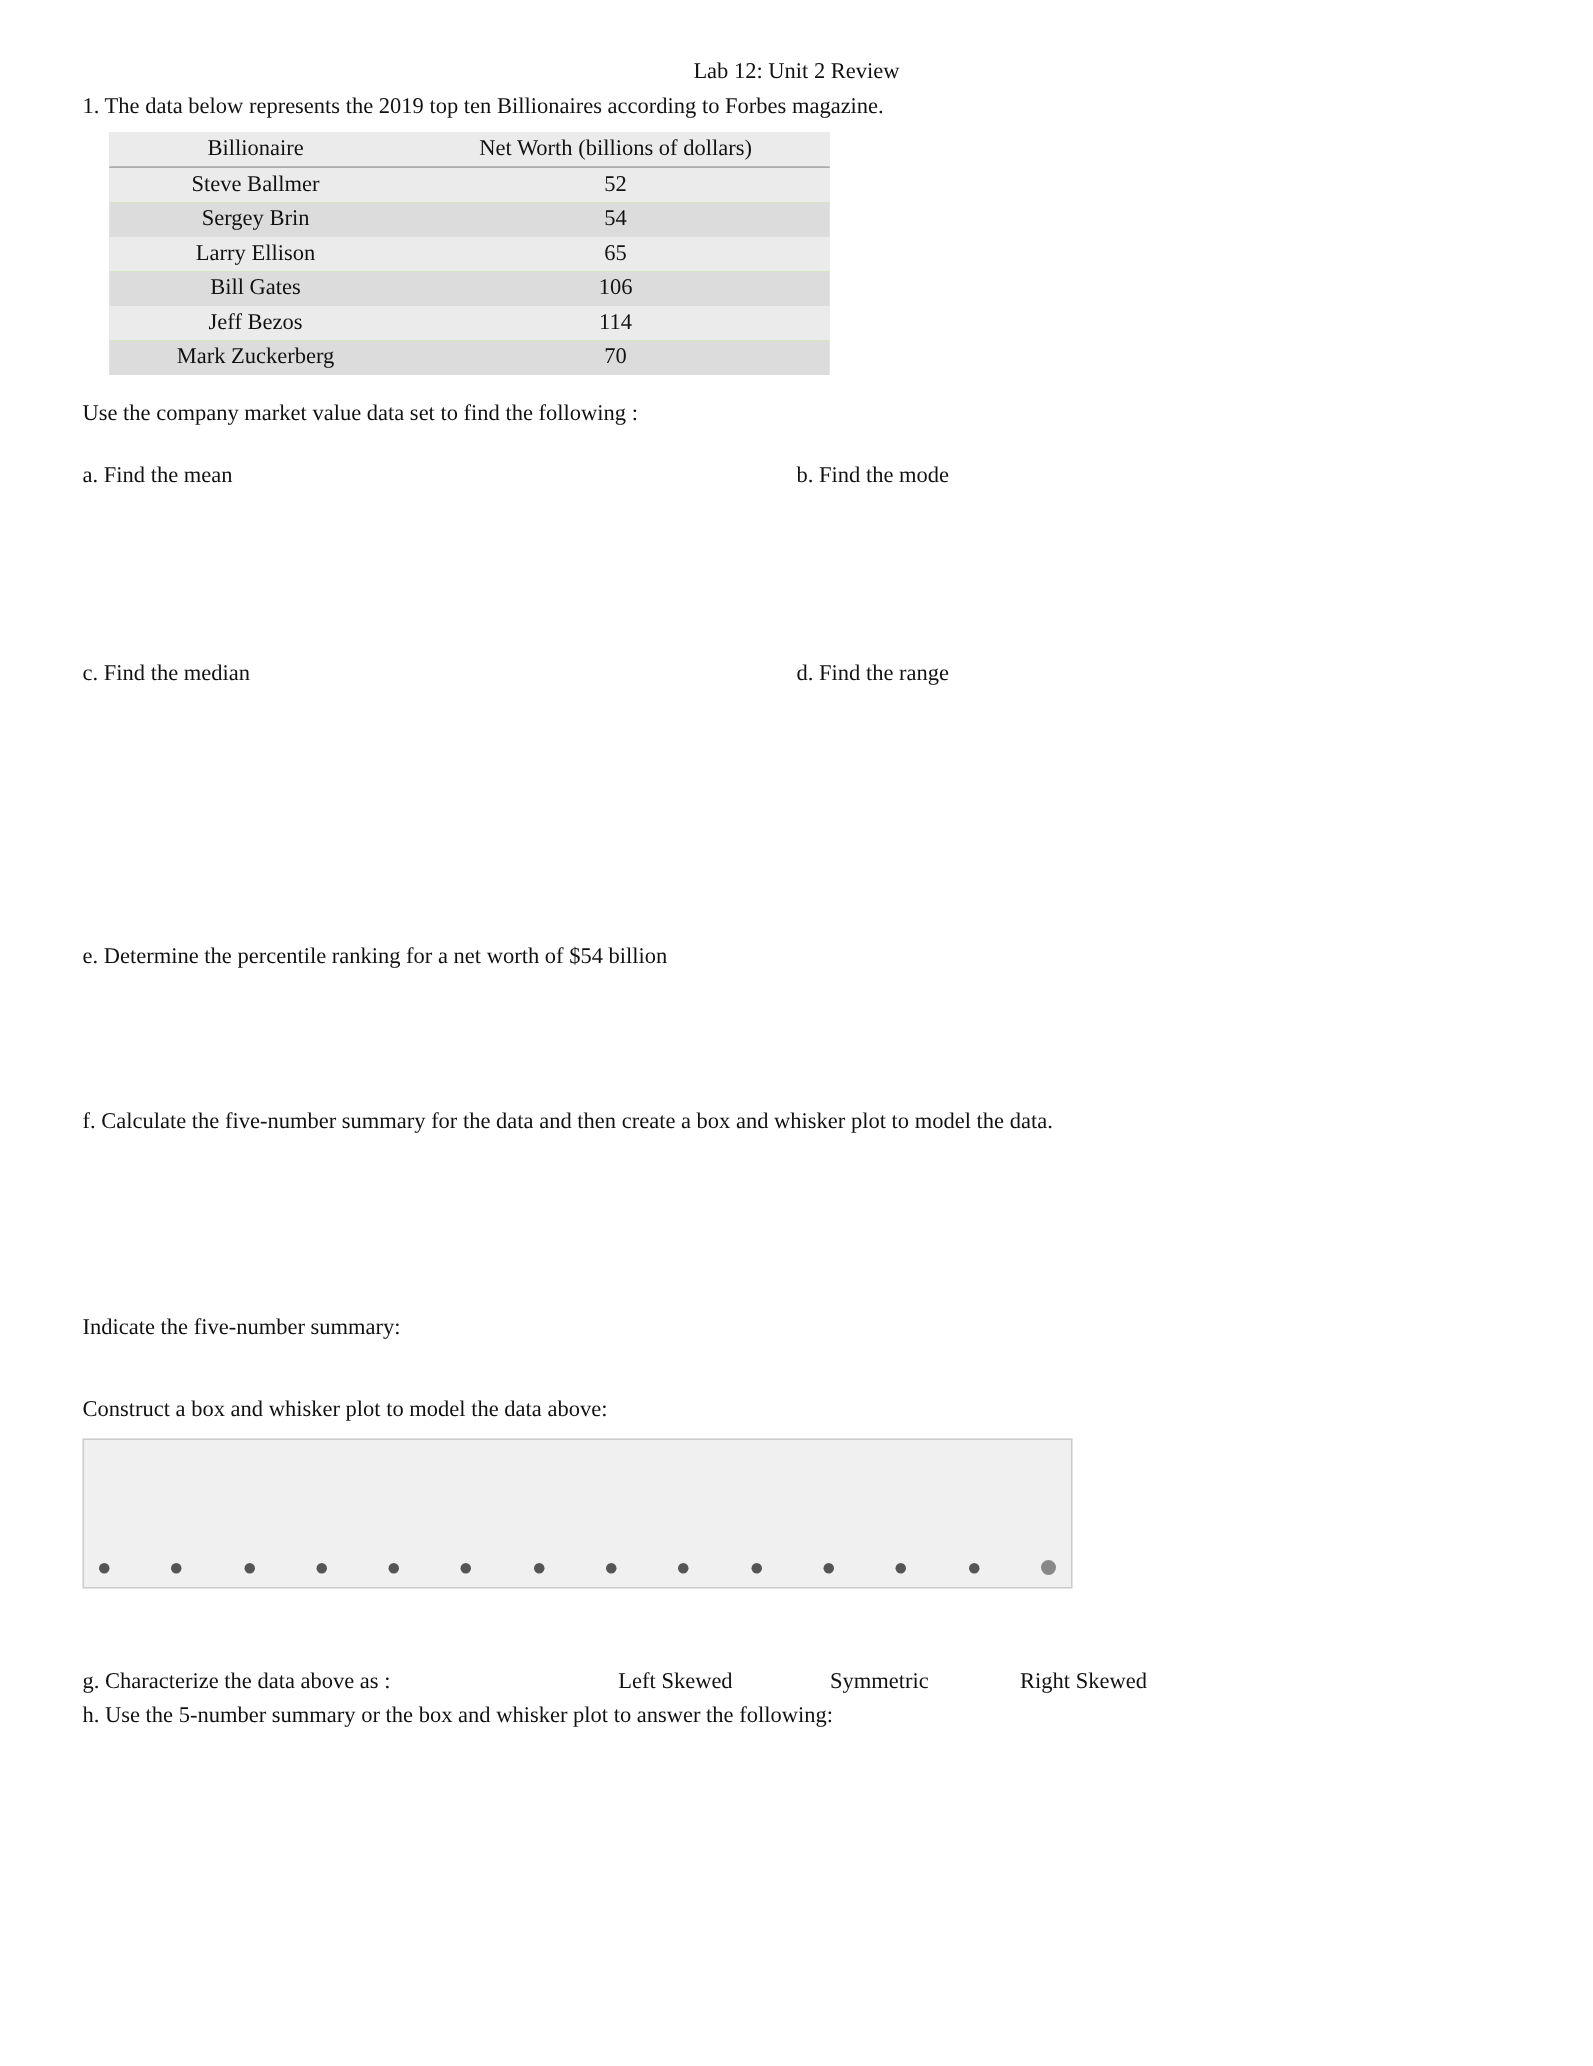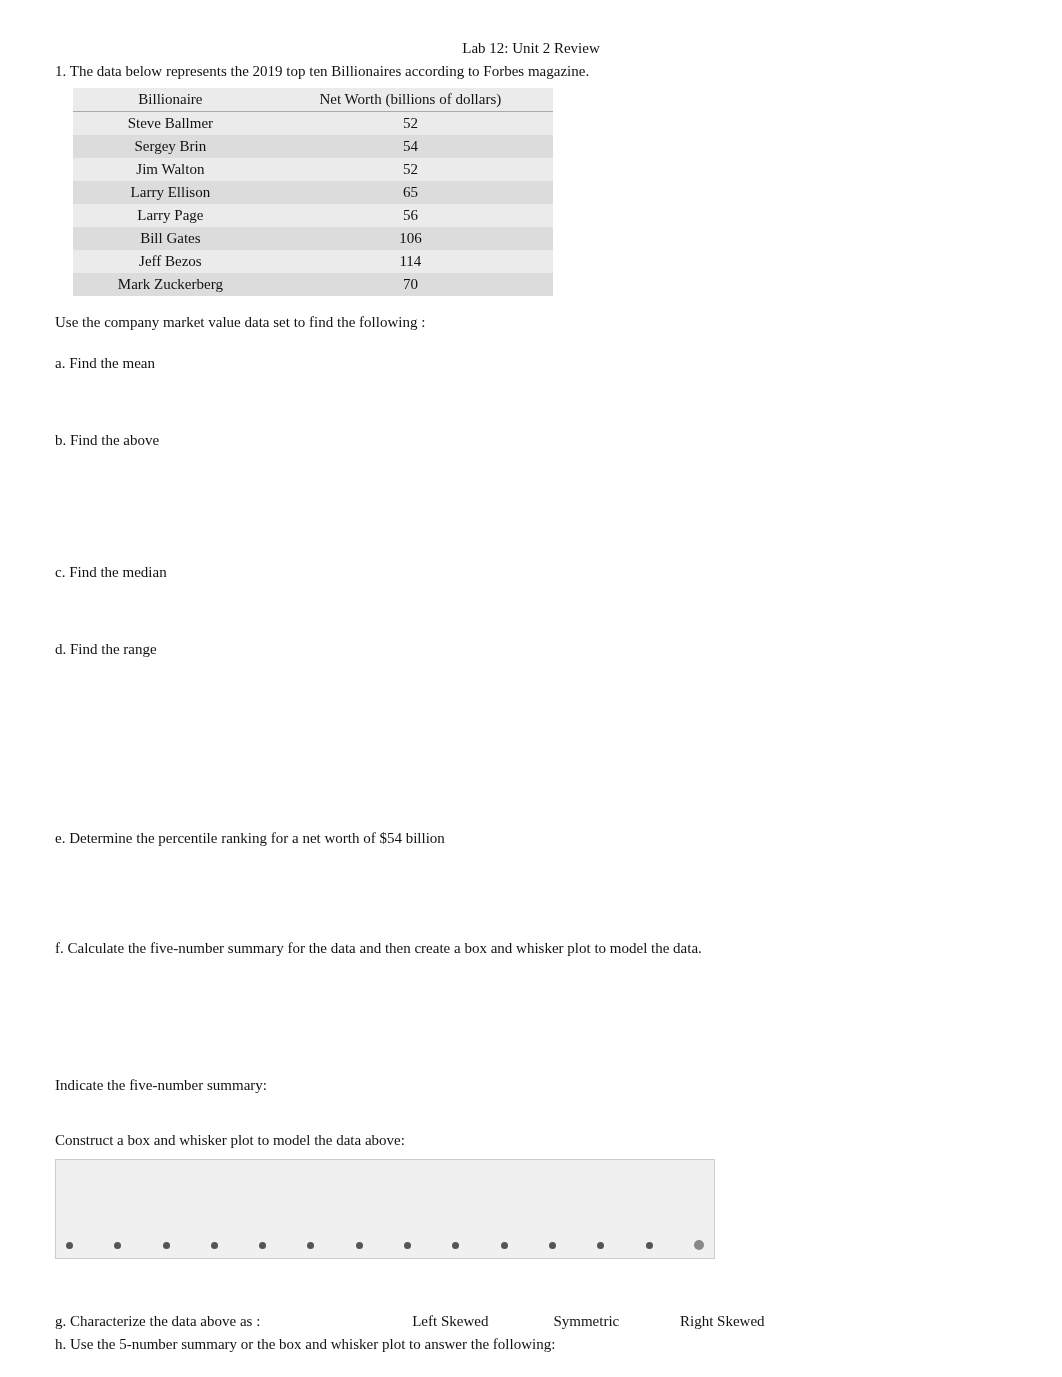--- a/index.html
+++ b/index.html
@@ -40,21 +40,20 @@
     }
     table tr:nth-child(even) { background: #dcdcdc; }
     table tr:nth-child(odd) { background: #ebebeb; }
     .instructions {
       font-size: 15px;
       margin-top: 10px;
       margin-bottom: 24px;
     }
     .two-col-questions {
       display: flex;
-      flex-direction: column;
       margin-bottom: 0px;
     }
     .col-left {
       width: 50%;
       padding-right: 20px;
     }
     .col-right {
       width: 50%;
     }
     .question-label {
@@ -140,30 +139,22 @@
   <tbody id="table-body">
   <tr>
         <td>Steve Ballmer</td>
         <td>52</td>
       </tr>
       <tr>
         <td>Sergey Brin</td>
         <td>54</td>
       </tr>
       <tr>
-        <td>Jim Walton</td>
-        <td>52</td>
-      </tr>
-      <tr>
         <td>Larry Ellison</td>
         <td>65</td>
-      </tr>
-      <tr>
-        <td>Larry Page</td>
-        <td>56</td>
       </tr>
       <tr>
         <td>Bill Gates</td>
         <td>106</td>
       </tr>
       <tr>
         <td>Jeff Bezos</td>
         <td>114</td>
       </tr>
       <tr>
@@ -173,21 +164,21 @@
     </tbody>
 </table>
 
 <div class="instructions">Use the company market value data set to find the following   :</div>
 
 <div class="two-col-questions">
   <div class="col-left">
     <div class="question-label">a.  Find the mean</div>
   </div>
   <div class="col-right">
-    <div class="question-label">b.  Find the above</div>
+    <div class="question-label">b.  Find the mode</div>
   </div>
 </div>
 
 <div class="spacer"></div>
 
 <div class="two-col-questions">
   <div class="col-left">
     <div class="question-label">c.  Find the median</div>
   </div>
   <div class="col-right">

